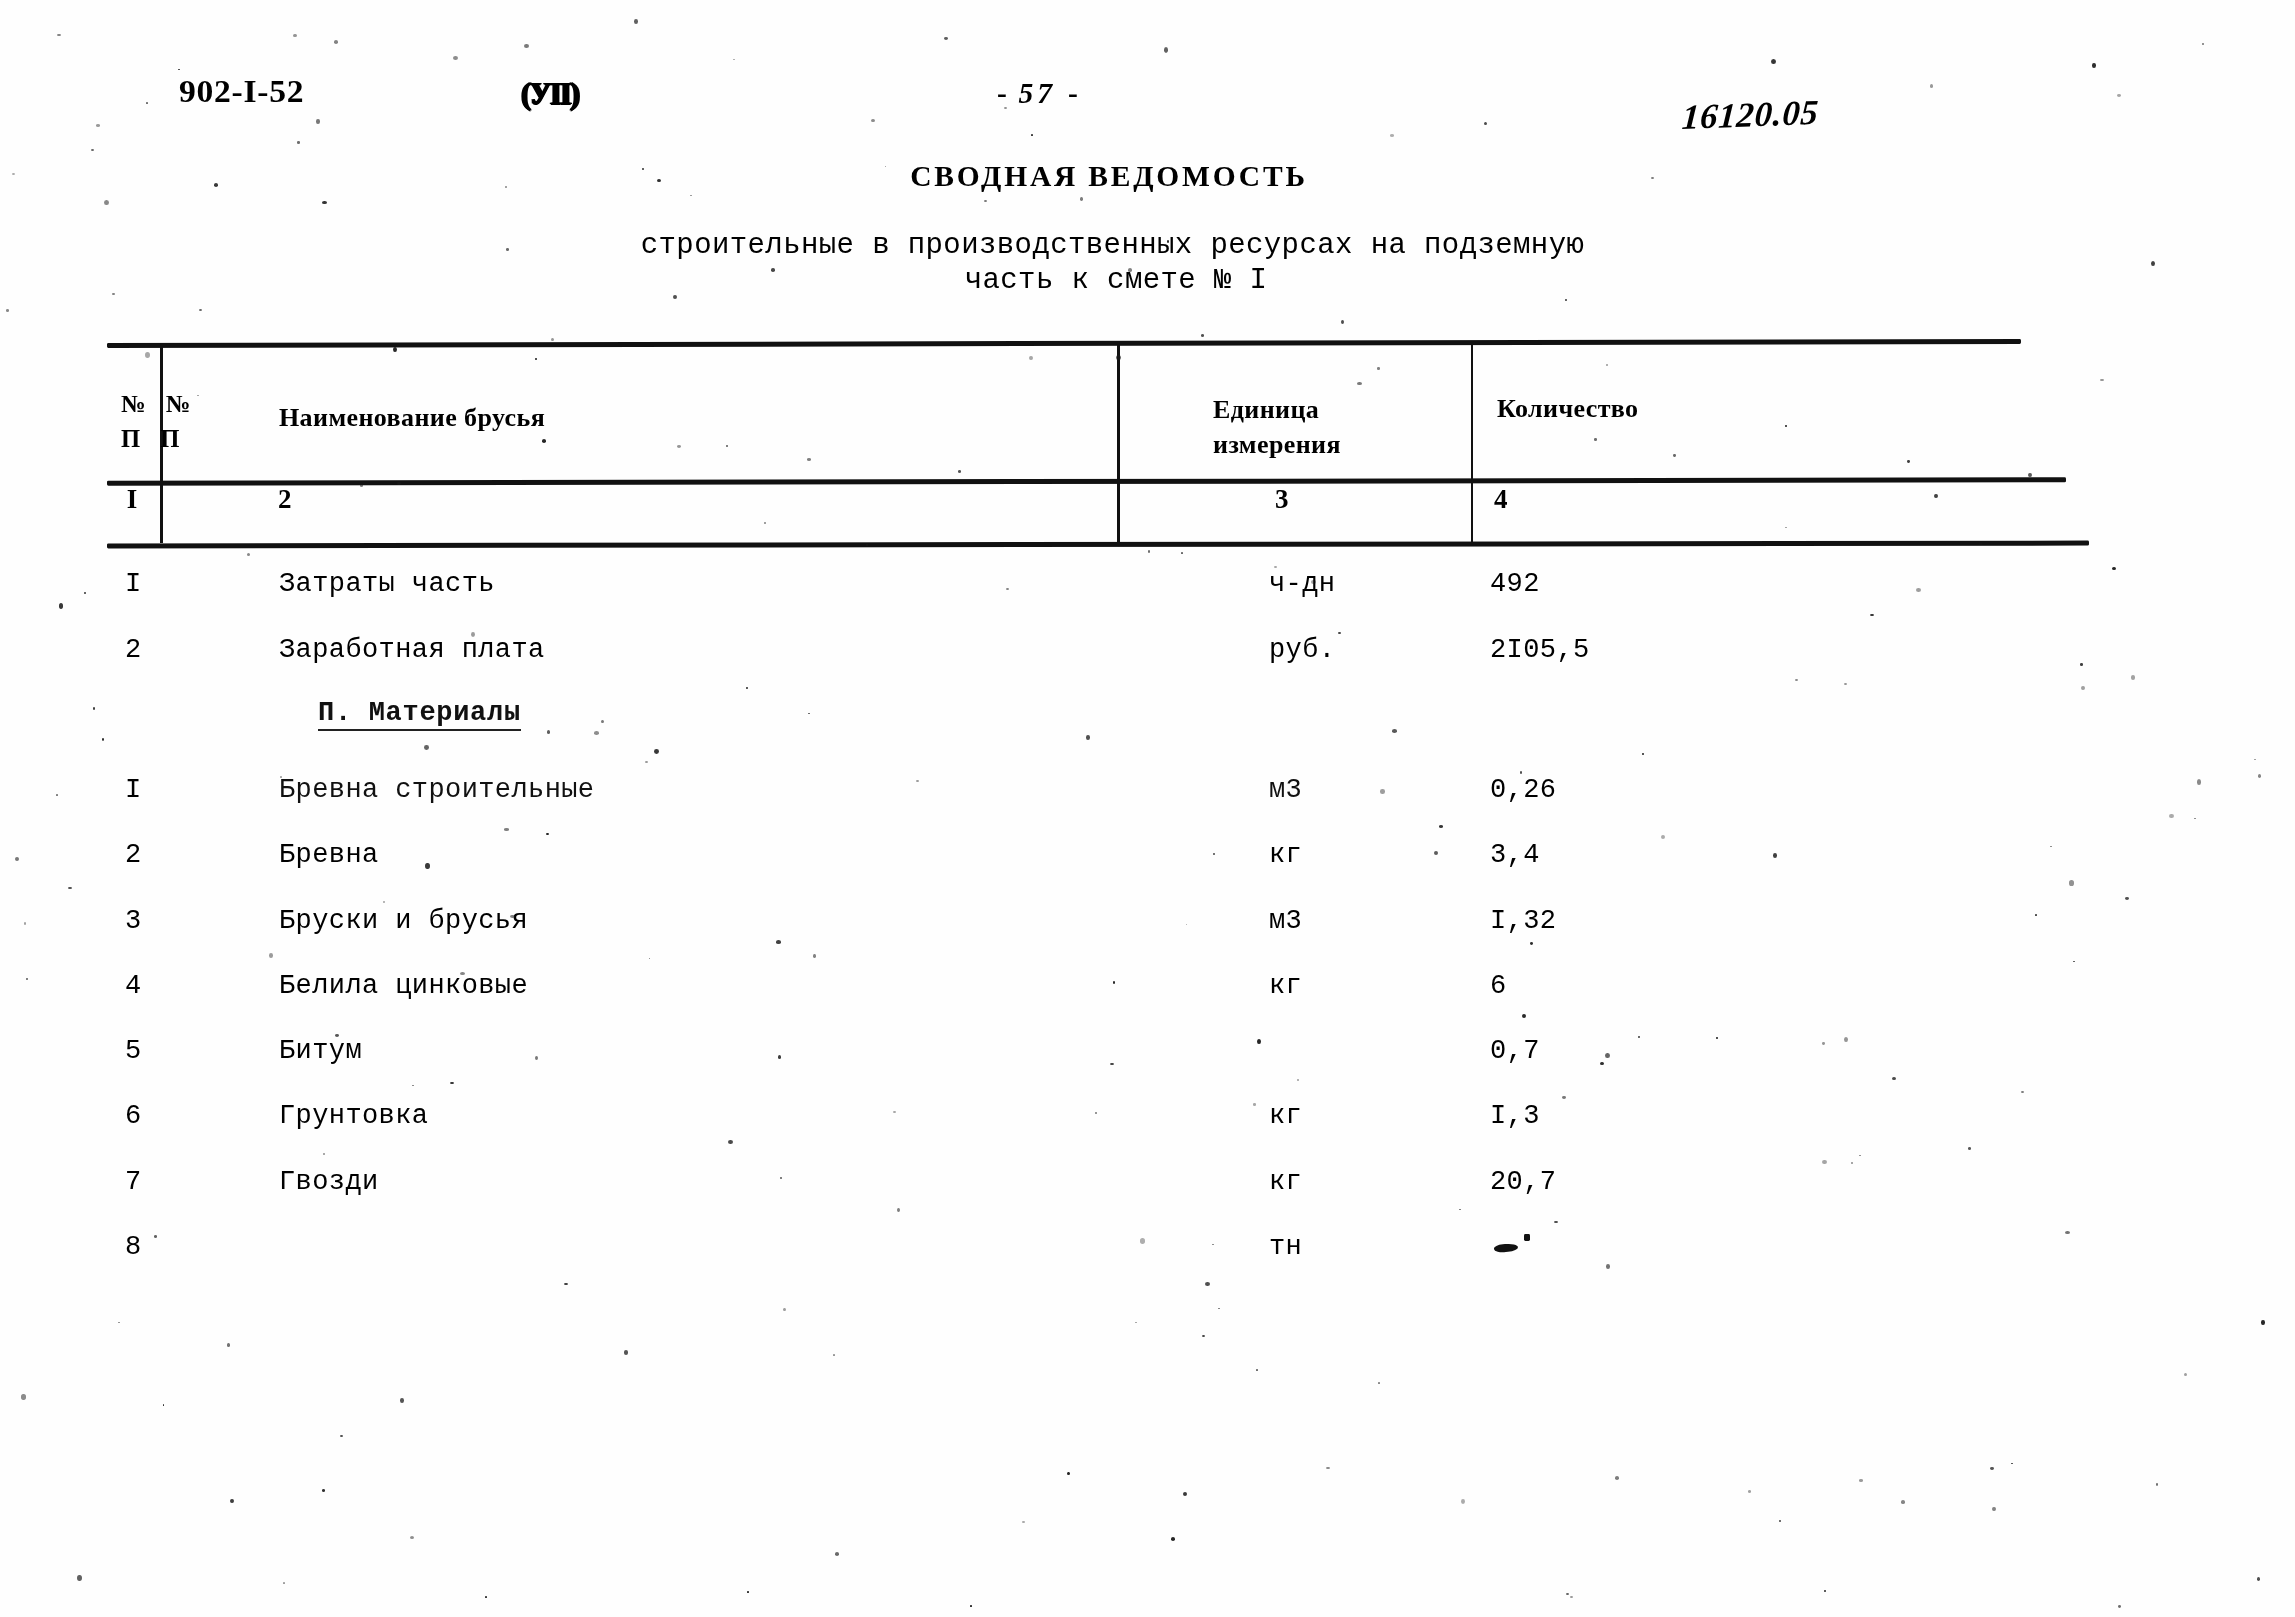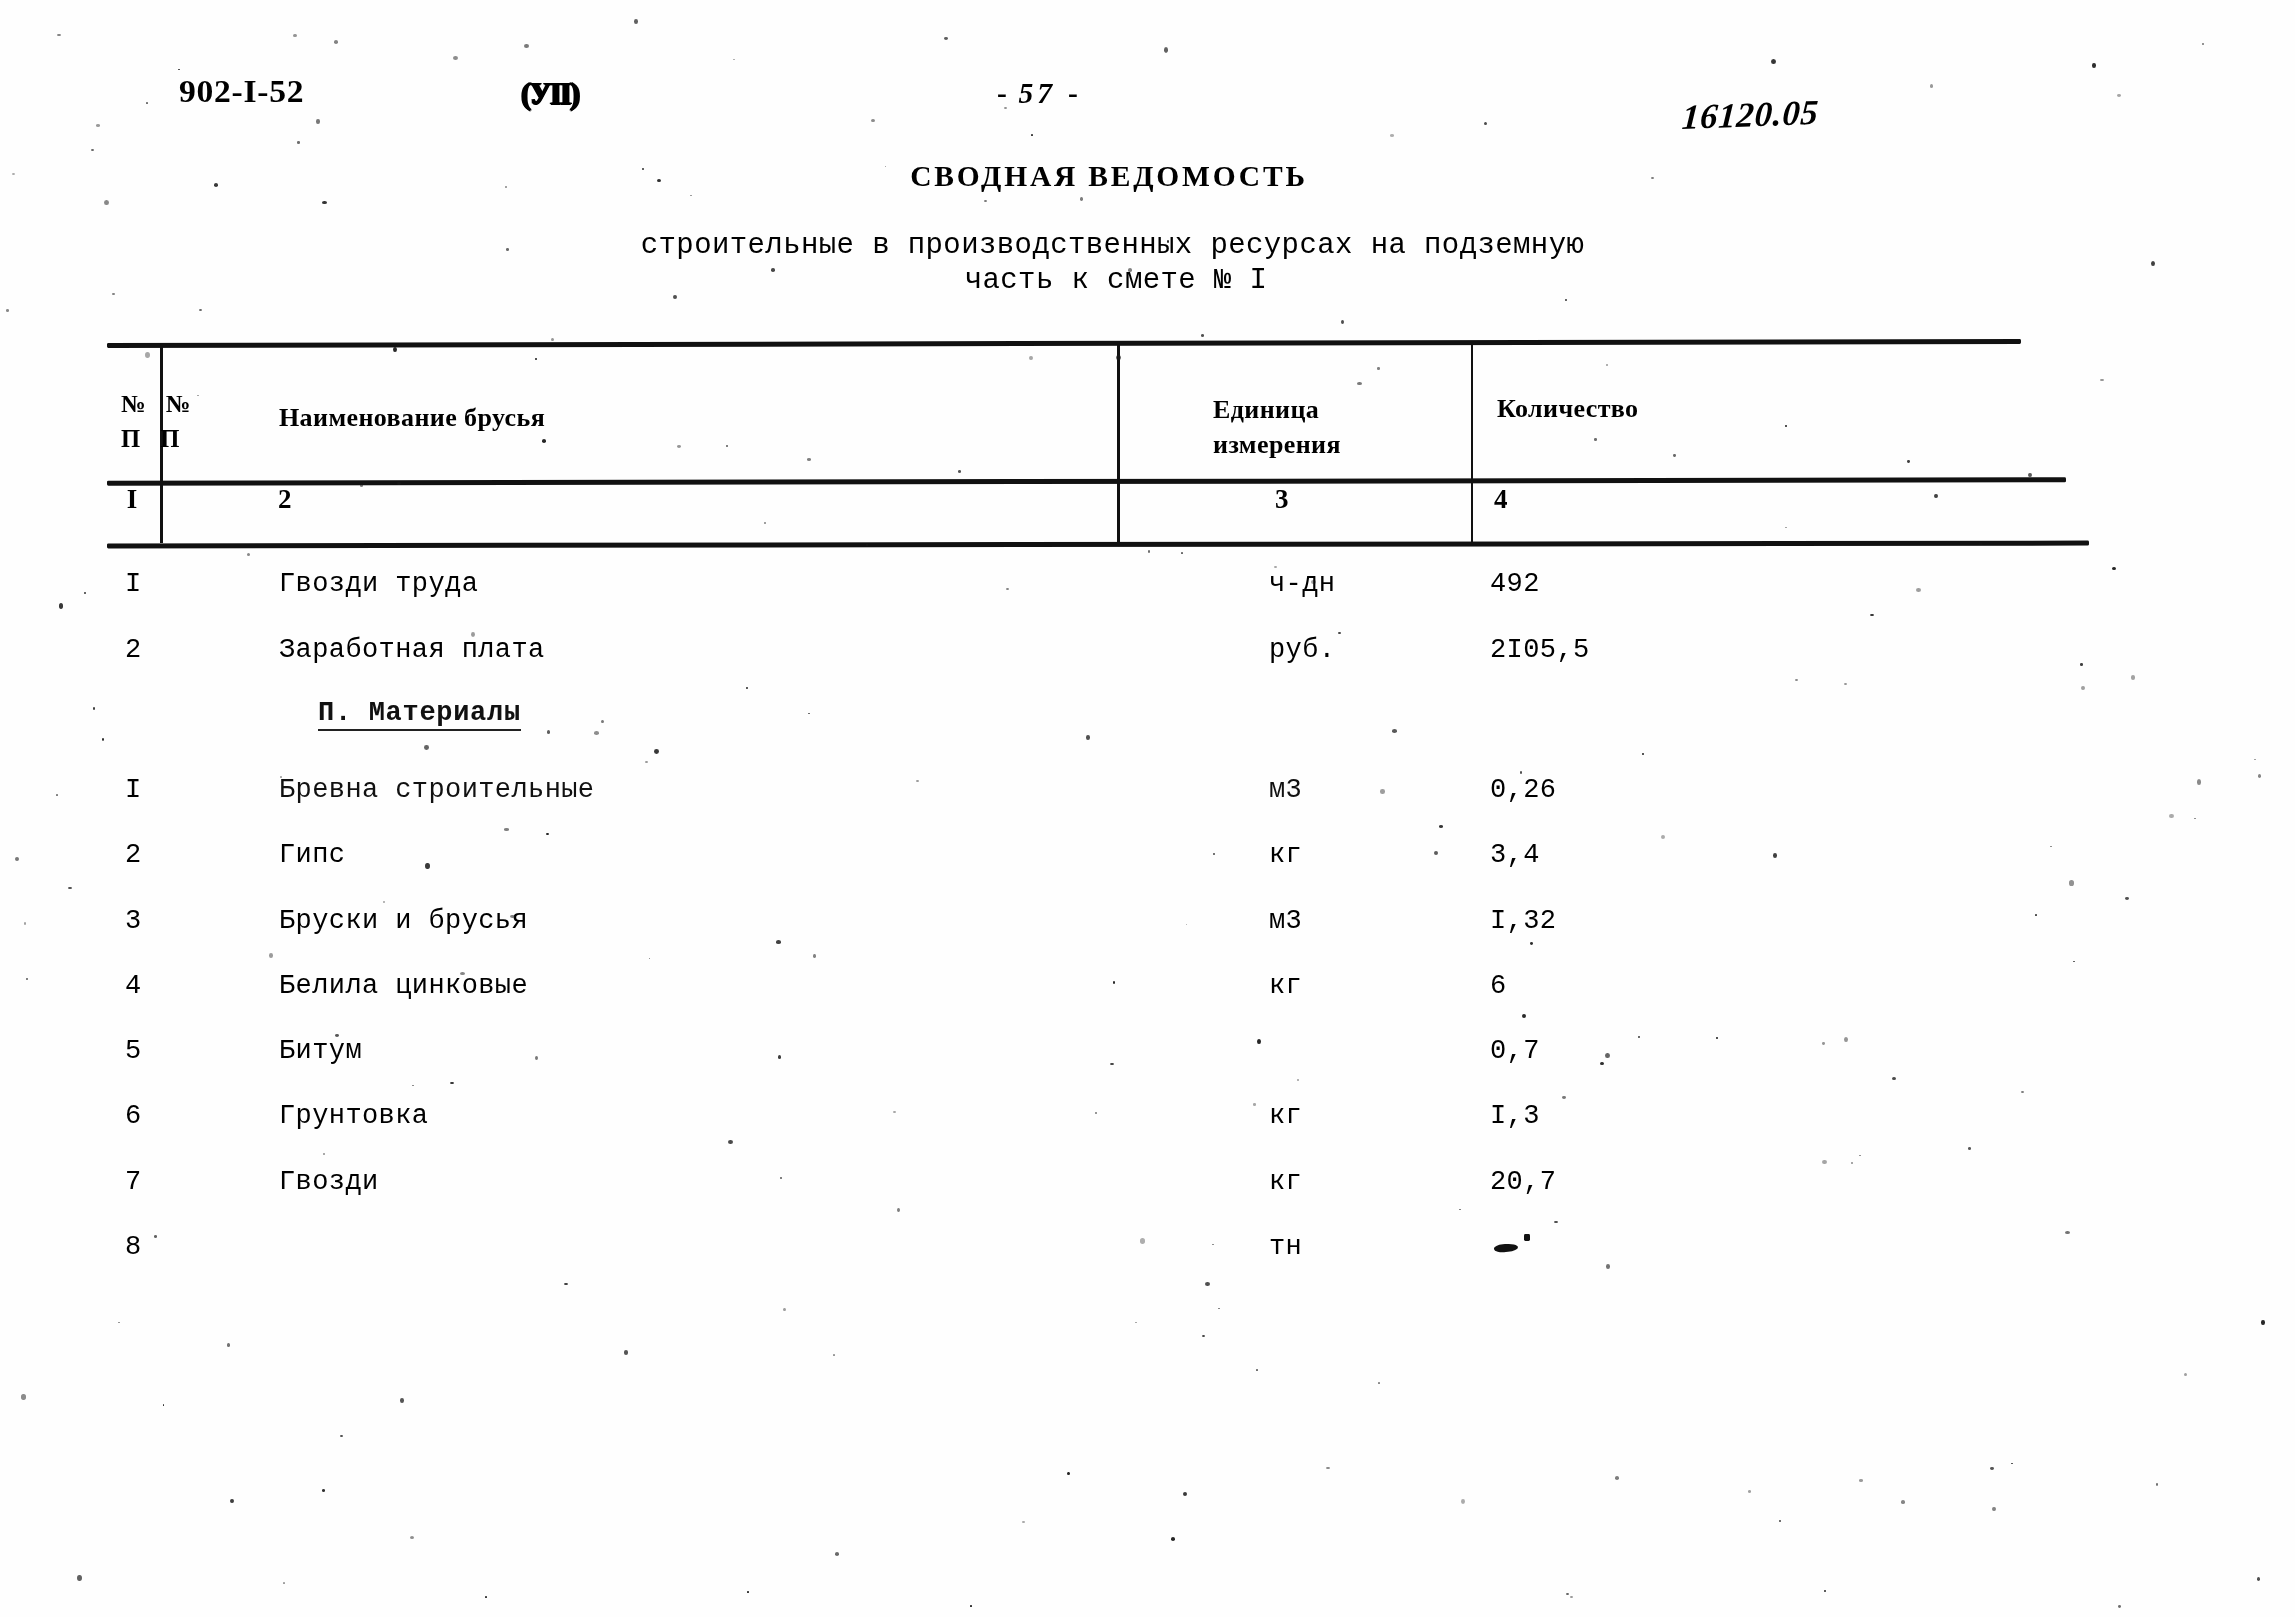--- a/index.html
+++ b/index.html
@@ -280,21 +280,21 @@
 
     <div class="th th-qty">Количество</div>
 
     <div class="colnum cn1">I</div>
     <div class="colnum cn2">2</div>
     <div class="colnum cn3">3</div>
     <div class="colnum cn4">4</div>
 
     <div class="row" style="top:228px;">
       <span class="c-no">I</span>
-      <span class="c-name">Гвозди труда</span>
+      <span class="c-name">Затраты часть</span>
       <span class="c-unit">ч-дн</span>
       <span class="c-qty">492</span>
     </div>
 
     <div class="row" style="top:294px;">
       <span class="c-no">2</span>
       <span class="c-name">Заработная плата</span>
       <span class="c-unit">руб.</span>
       <span class="c-qty">2I05,5</span>
     </div>
@@ -305,21 +305,21 @@
 
     <div class="row" style="top:434px;">
       <span class="c-no">I</span>
       <span class="c-name worn">Бревна строительные</span>
       <span class="c-unit worn">м3</span>
       <span class="c-qty">0,26</span>
     </div>
 
     <div class="row" style="top:499px;">
       <span class="c-no">2</span>
-      <span class="c-name">Гипс</span>
+      <span class="c-name">Бревна</span>
       <span class="c-unit">кг</span>
       <span class="c-qty">3,4</span>
     </div>
 
     <div class="row" style="top:565px;">
       <span class="c-no">3</span>
       <span class="c-name">Бруски и брусья</span>
       <span class="c-unit">м3</span>
       <span class="c-qty">I,32</span>
     </div>

